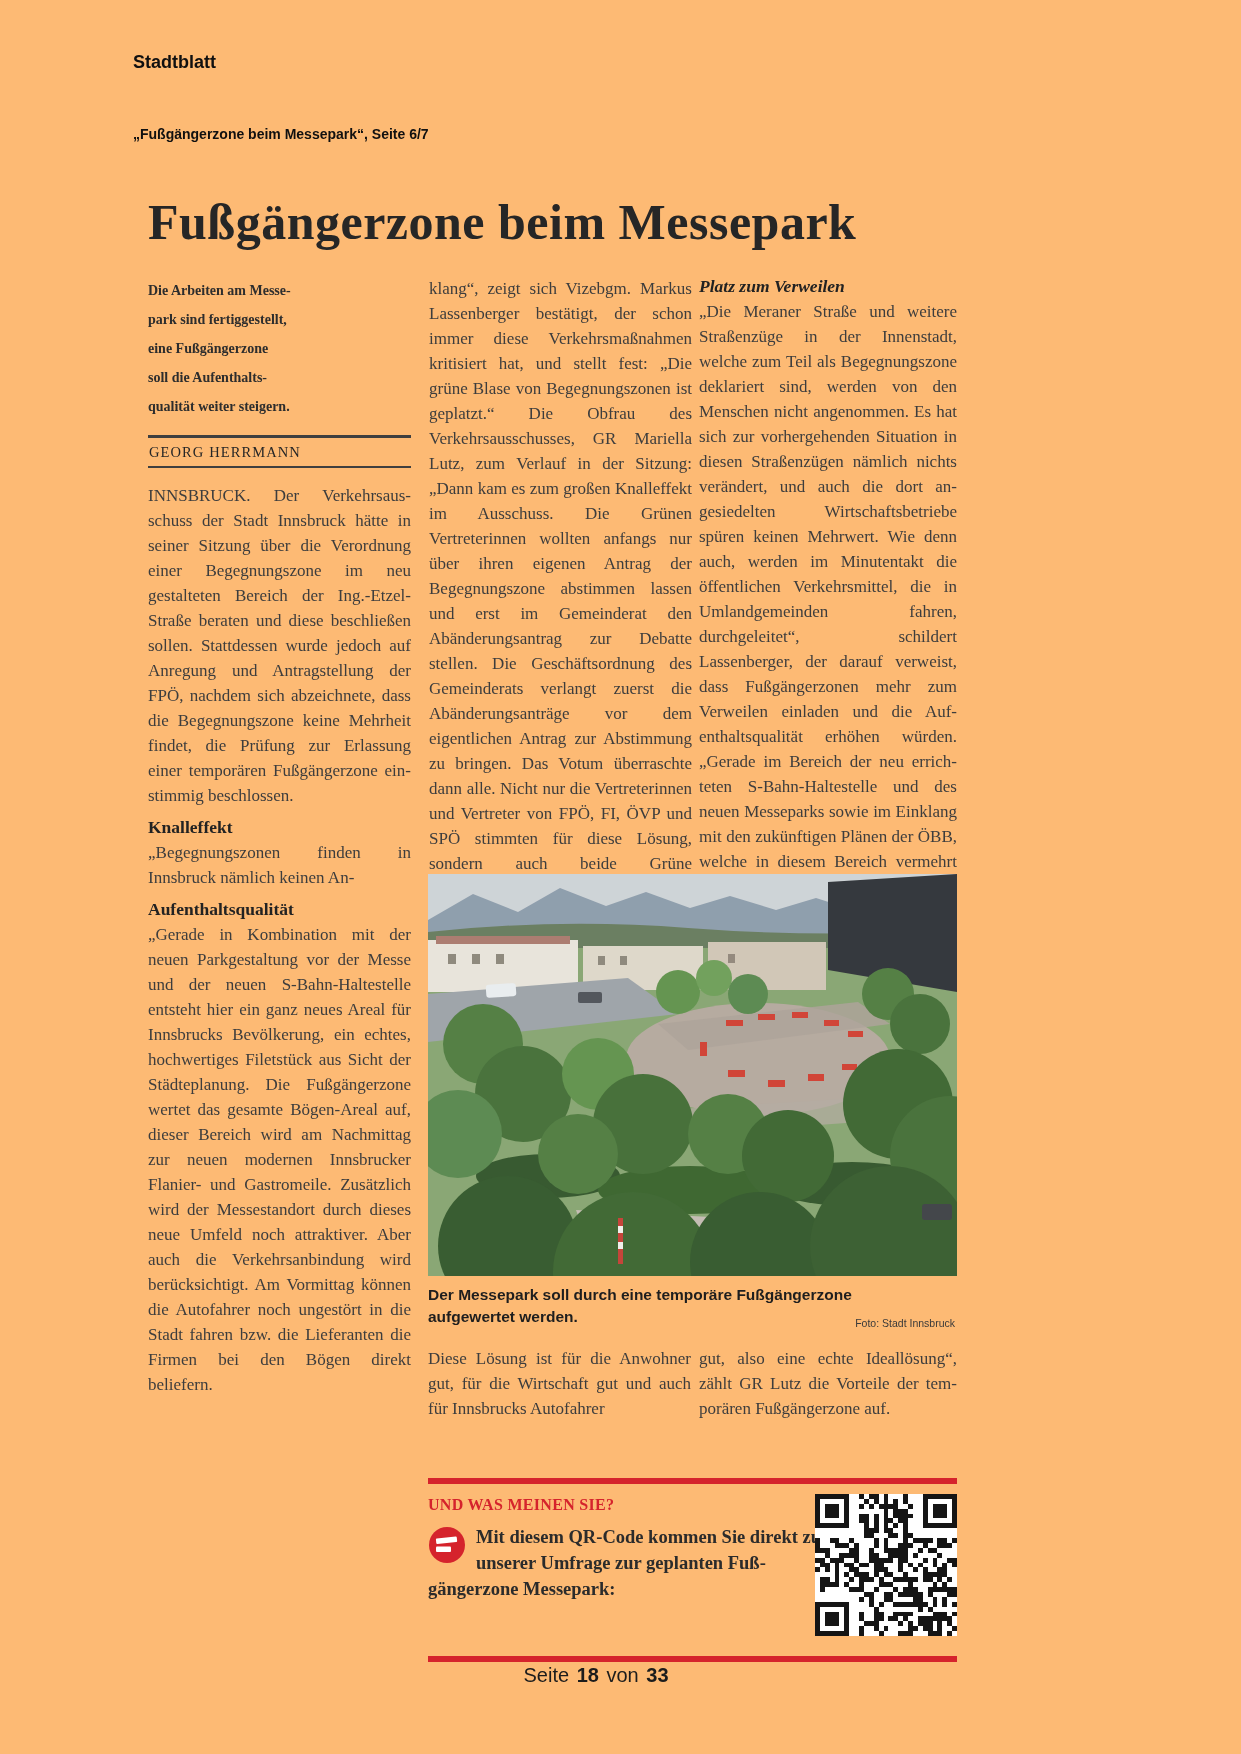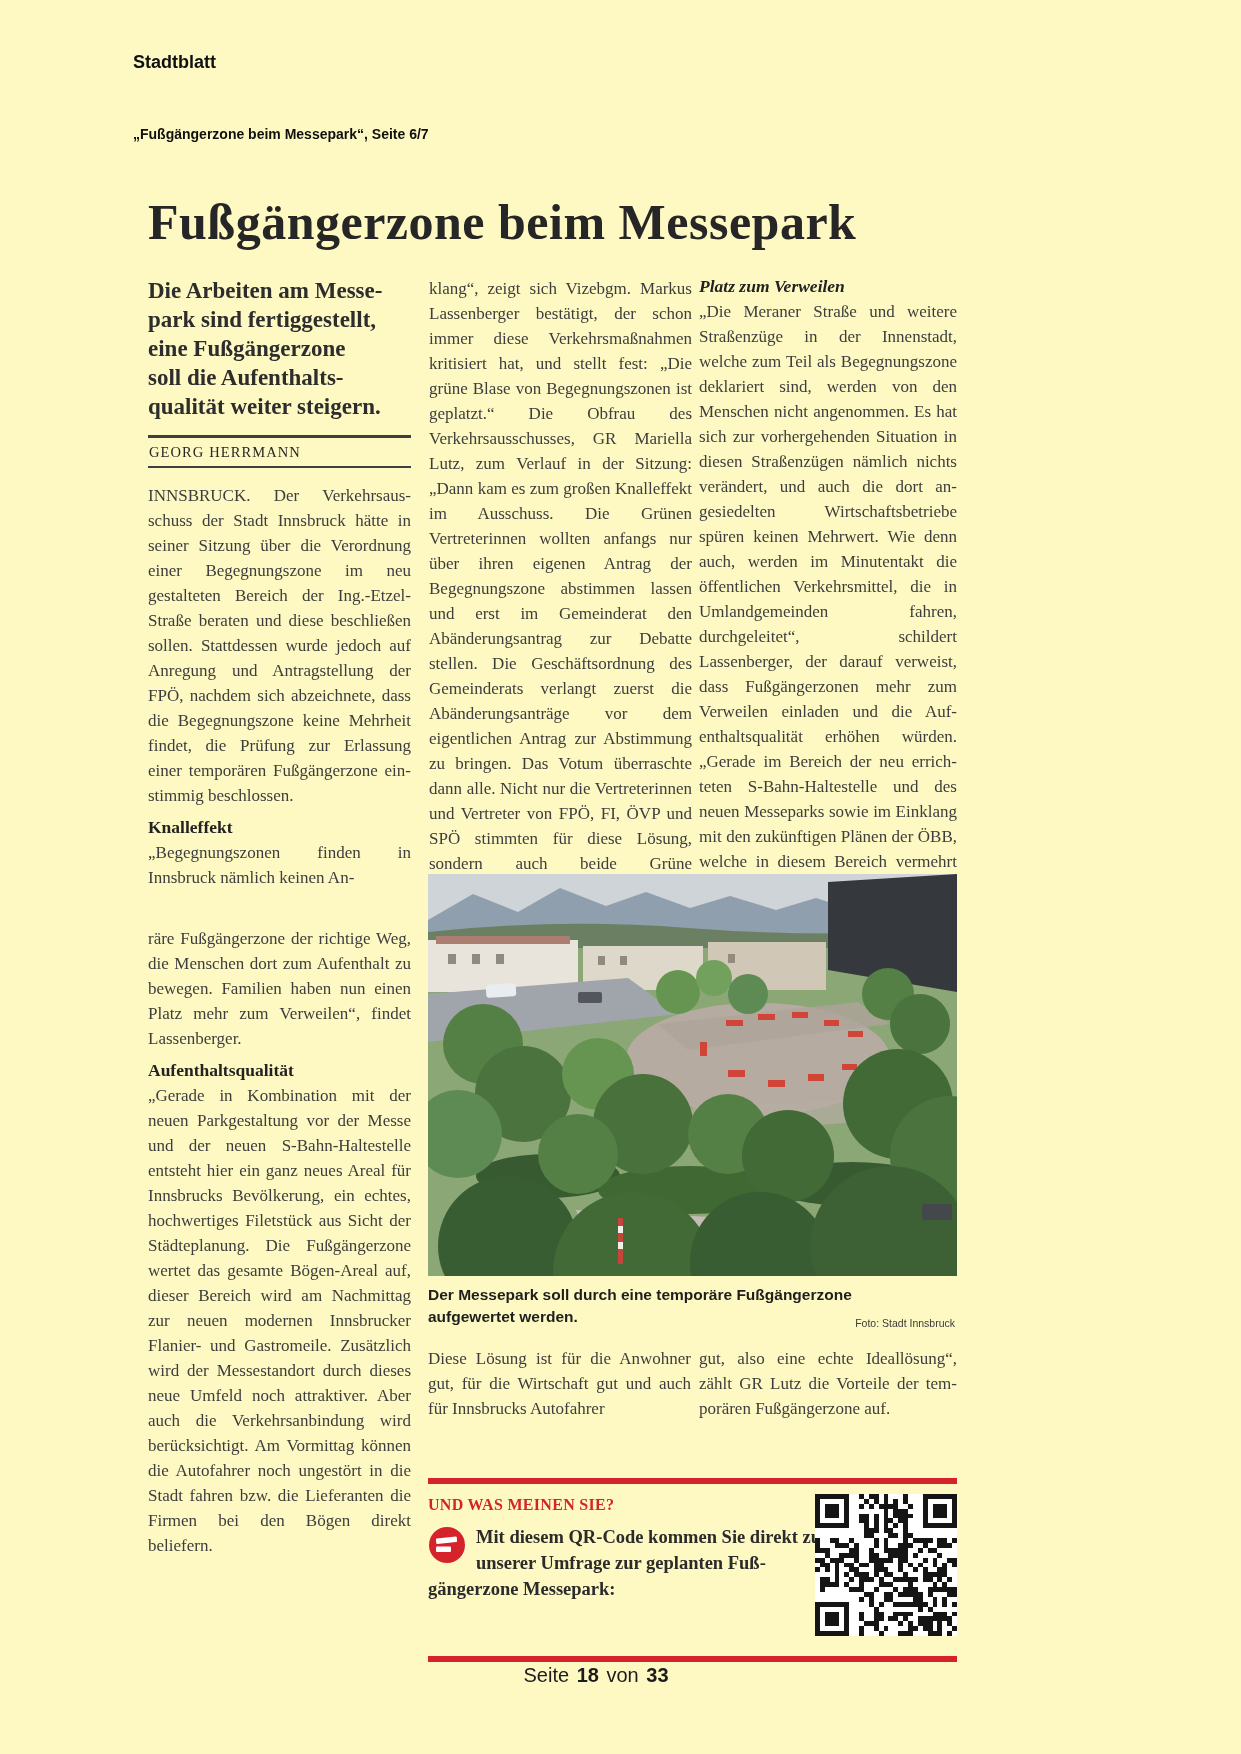--- a/index.html
+++ b/index.html
@@ -1,23 +1,23 @@
 <!DOCTYPE html>
 <html lang="de"><head>
 <meta charset="utf-8">
 <style>
   html,body{margin:0;padding:0;background:#e9e9e9;}
-  .page{position:relative;width:1241px;height:1754px;background:#fef9c3;overflow:hidden;
+  .page{position:relative;width:1241px;height:1754px;background:#fdba74;overflow:hidden;
         font-family:"Liberation Serif",serif;color:#3d3d3d;margin:0 auto;}
   .abs{position:absolute;}
   .masthead{font-family:"Liberation Sans",sans-serif;font-weight:bold;font-size:18px;color:#101010;}
   .refline{font-family:"Liberation Sans",sans-serif;font-weight:bold;font-size:14px;color:#101010;}
   .headline{font-family:"Liberation Serif",serif;font-weight:bold;font-size:50px;line-height:1.04;
             color:#262626;letter-spacing:.5px;white-space:nowrap;}
-  .lede{font-weight:bold;font-size:23px;line-height:29px;color:#2d2d2d;white-space:pre-line;margin:0 0 14px 0;}
+  .lede{font-weight:bold;font-size:14px;line-height:29px;color:#2d2d2d;white-space:pre-line;margin:0 0 14px 0;}
   .byline{border-top:3px solid #3f3f3f;border-bottom:2px solid #3f3f3f;padding:6px 1px 5px 1px;
           font-weight:normal;font-size:14.5px;letter-spacing:1.1px;color:#262626;margin:0 0 15px 0;}
   .bodyp{font-size:17px;line-height:25px;text-align:justify;hyphens:auto;-webkit-hyphens:auto;
          margin:0 0 6px 0;color:#3d3d3d;}
   .subhead{font-weight:bold;font-size:17.5px;color:#222;margin:9px 0 2px 0;}
   .cont-gap{margin-top:36px;}
   .photo-frame{background:#7f9a6b;overflow:hidden;}
   .caption-wrap{position:relative;}
   .caption{font-family:"Liberation Sans",sans-serif;font-weight:bold;font-size:15.5px;line-height:22px;color:#1e1e1e;width:470px;}
   .credit{position:absolute;right:2px;bottom:3px;font-family:"Liberation Sans",sans-serif;font-size:10.5px;color:#3a3a3a;}
@@ -45,21 +45,20 @@
   <div class="abs" style="left:148px;top:276px;width:263px;">
     <p class="lede">Die Arbeiten am Messe-
 park sind fertiggestellt,
 eine Fußgängerzone
 soll die Aufenthalts-
 qualität weiter steigern.</p>
     <div class="byline">GEORG HERRMANN</div>
     <p class="bodyp">INNSBRUCK. Der Verkehrsaus­schuss der Stadt Innsbruck hätte in seiner Sitzung über die Verord­nung einer Begegnungszone im neu gestalteten Bereich der Ing.-Etzel-Straße beraten und diese beschließen sollen. Stattdessen wurde jedoch auf Anregung und Antragstellung der FPÖ, nachdem sich abzeichnete, dass die Begeg­nungszone keine Mehrheit findet, die Prüfung zur Erlassung einer temporären Fußgängerzone ein­stimmig beschlossen.</p>
     <h3 class="subhead">Knalleffekt</h3>
     <p class="bodyp">„Begegnungszonen finden in Innsbruck nämlich keinen An-</p>
-    <p class="bodyp cont-gap">räre Fußgängerzone der richtige Weg, die Menschen dort zum Aufenthalt zu bewegen. Familien haben nun einen Platz mehr zum Verweilen“, findet Lassenberger.</p>
     <h3 class="subhead">Aufenthaltsqualität</h3>
     <p class="bodyp">„Gerade in Kombination mit der neuen Parkgestaltung vor der Messe und der neuen S-Bahn-Haltestelle entsteht hier ein ganz neues Areal für Innsbrucks Bevöl­kerung, ein echtes, hochwertiges Filetstück aus Sicht der Städtepla­nung. Die Fußgängerzone wertet das gesamte Bögen-Areal auf, die­ser Bereich wird am Nachmittag zur neuen modernen Innsbrucker Flanier- und Gastromeile. Zusätz­lich wird der Messestandort durch dieses neue Umfeld noch attrak­tiver. Aber auch die Verkehrsan­bindung wird berücksichtigt. Am Vormittag können die Autofahrer noch ungestört in die Stadt fahren bzw. die Lieferanten die Firmen bei den Bögen direkt beliefern.</p>
   </div>
 
   <div class="abs" style="left:429px;top:276px;width:263px;">
     <p class="bodyp">klang“, zeigt sich Vizebgm. Markus Lassenberger bestätigt, der schon immer diese Verkehrsmaßnah­men kritisiert hat, und stellt fest: „Die grüne Blase von Begegnungs­zonen ist geplatzt.“ Die Obfrau des Verkehrsausschusses, GR Mariella Lutz, zum Verlauf in der Sitzung: „Dann kam es zum großen Knall­effekt im Ausschuss. Die Grünen Vertreterinnen wollten anfangs nur über ihren eigenen Antrag der Begegnungszone abstimmen las­sen und erst im Gemeinderat den Abänderungsantrag zur Debatte stellen. Die Geschäftsordnung des Gemeinderats verlangt zu­erst die Abänderungsanträge vor dem eigentlichen Antrag zur Ab­stimmung zu bringen. Das Votum überraschte dann alle. Nicht nur die Vertreterinnen und Vertreter von FPÖ, FI, ÖVP und SPÖ stimm­ten für diese Lösung, sondern auch beide Grüne Politikerinnen, die über diesen Abänderungsan­trag nicht abstimmen wollten.“</p>
   </div>
 
   <div class="abs" style="left:699px;top:276px;width:258px;">
     <h3 class="subhead" style="margin-top:0;font-style:italic;">Platz zum Verweilen</h3>

